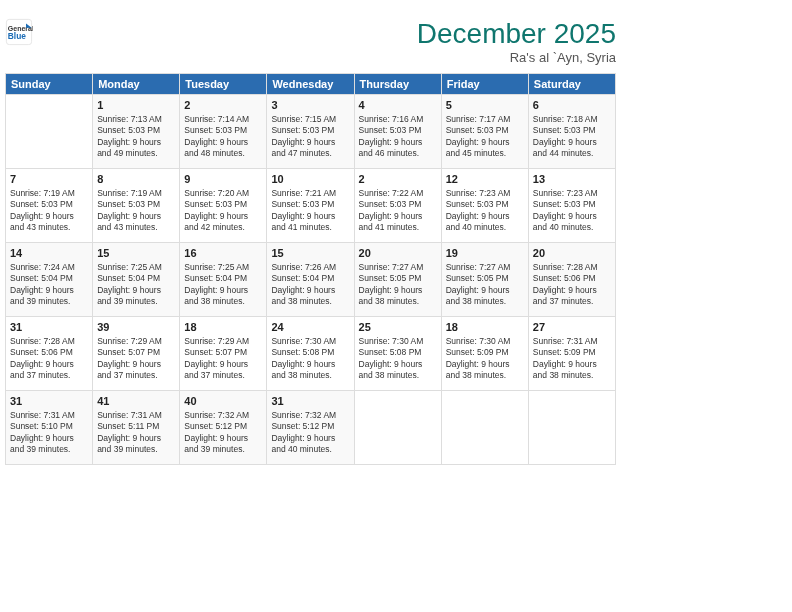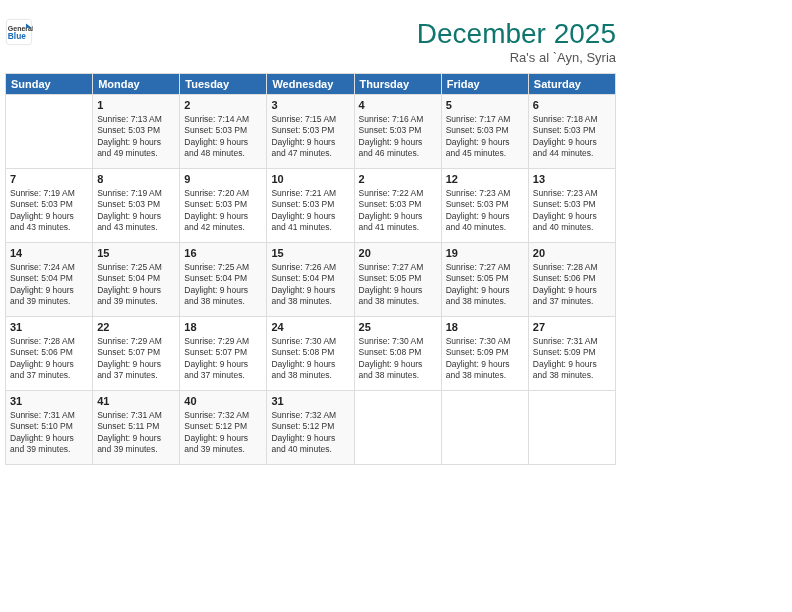--- a/index.html
+++ b/index.html
@@ -136,21 +136,21 @@
           <td><span class="day-num">14</span>Sunrise: 7:24 AM<br>Sunset: 5:04 PM<br>Daylight: 9 hours and 39 minutes.</td>
           <td><span class="day-num">15</span>Sunrise: 7:25 AM<br>Sunset: 5:04 PM<br>Daylight: 9 hours and 39 minutes.</td>
           <td><span class="day-num">16</span>Sunrise: 7:25 AM<br>Sunset: 5:04 PM<br>Daylight: 9 hours and 38 minutes.</td>
           <td><span class="day-num">15</span>Sunrise: 7:26 AM<br>Sunset: 5:04 PM<br>Daylight: 9 hours and 38 minutes.</td>
           <td><span class="day-num">20</span>Sunrise: 7:27 AM<br>Sunset: 5:05 PM<br>Daylight: 9 hours and 38 minutes.</td>
           <td><span class="day-num">19</span>Sunrise: 7:27 AM<br>Sunset: 5:05 PM<br>Daylight: 9 hours and 38 minutes.</td>
           <td><span class="day-num">20</span>Sunrise: 7:28 AM<br>Sunset: 5:06 PM<br>Daylight: 9 hours and 37 minutes.</td>
         </tr>
         <tr>
           <td><span class="day-num">31</span>Sunrise: 7:28 AM<br>Sunset: 5:06 PM<br>Daylight: 9 hours and 37 minutes.</td>
-          <td><span class="day-num">22</span>Sunrise: 7:29 AM<br>Sunset: 5:07 PM<br>Daylight: 9 hours and 37 minutes.</td>
+          <td><span class="day-num">39</span>Sunrise: 7:29 AM<br>Sunset: 5:07 PM<br>Daylight: 9 hours and 37 minutes.</td>
           <td><span class="day-num">18</span>Sunrise: 7:29 AM<br>Sunset: 5:07 PM<br>Daylight: 9 hours and 37 minutes.</td>
           <td><span class="day-num">24</span>Sunrise: 7:30 AM<br>Sunset: 5:08 PM<br>Daylight: 9 hours and 38 minutes.</td>
           <td><span class="day-num">25</span>Sunrise: 7:30 AM<br>Sunset: 5:08 PM<br>Daylight: 9 hours and 38 minutes.</td>
           <td><span class="day-num">18</span>Sunrise: 7:30 AM<br>Sunset: 5:09 PM<br>Daylight: 9 hours and 38 minutes.</td>
           <td><span class="day-num">27</span>Sunrise: 7:31 AM<br>Sunset: 5:09 PM<br>Daylight: 9 hours and 38 minutes.</td>
         </tr>
         <tr>
           <td><span class="day-num">31</span>Sunrise: 7:31 AM<br>Sunset: 5:10 PM<br>Daylight: 9 hours and 39 minutes.</td>
           <td><span class="day-num">41</span>Sunrise: 7:31 AM<br>Sunset: 5:11 PM<br>Daylight: 9 hours and 39 minutes.</td>
           <td><span class="day-num">40</span>Sunrise: 7:32 AM<br>Sunset: 5:12 PM<br>Daylight: 9 hours and 39 minutes.</td>

